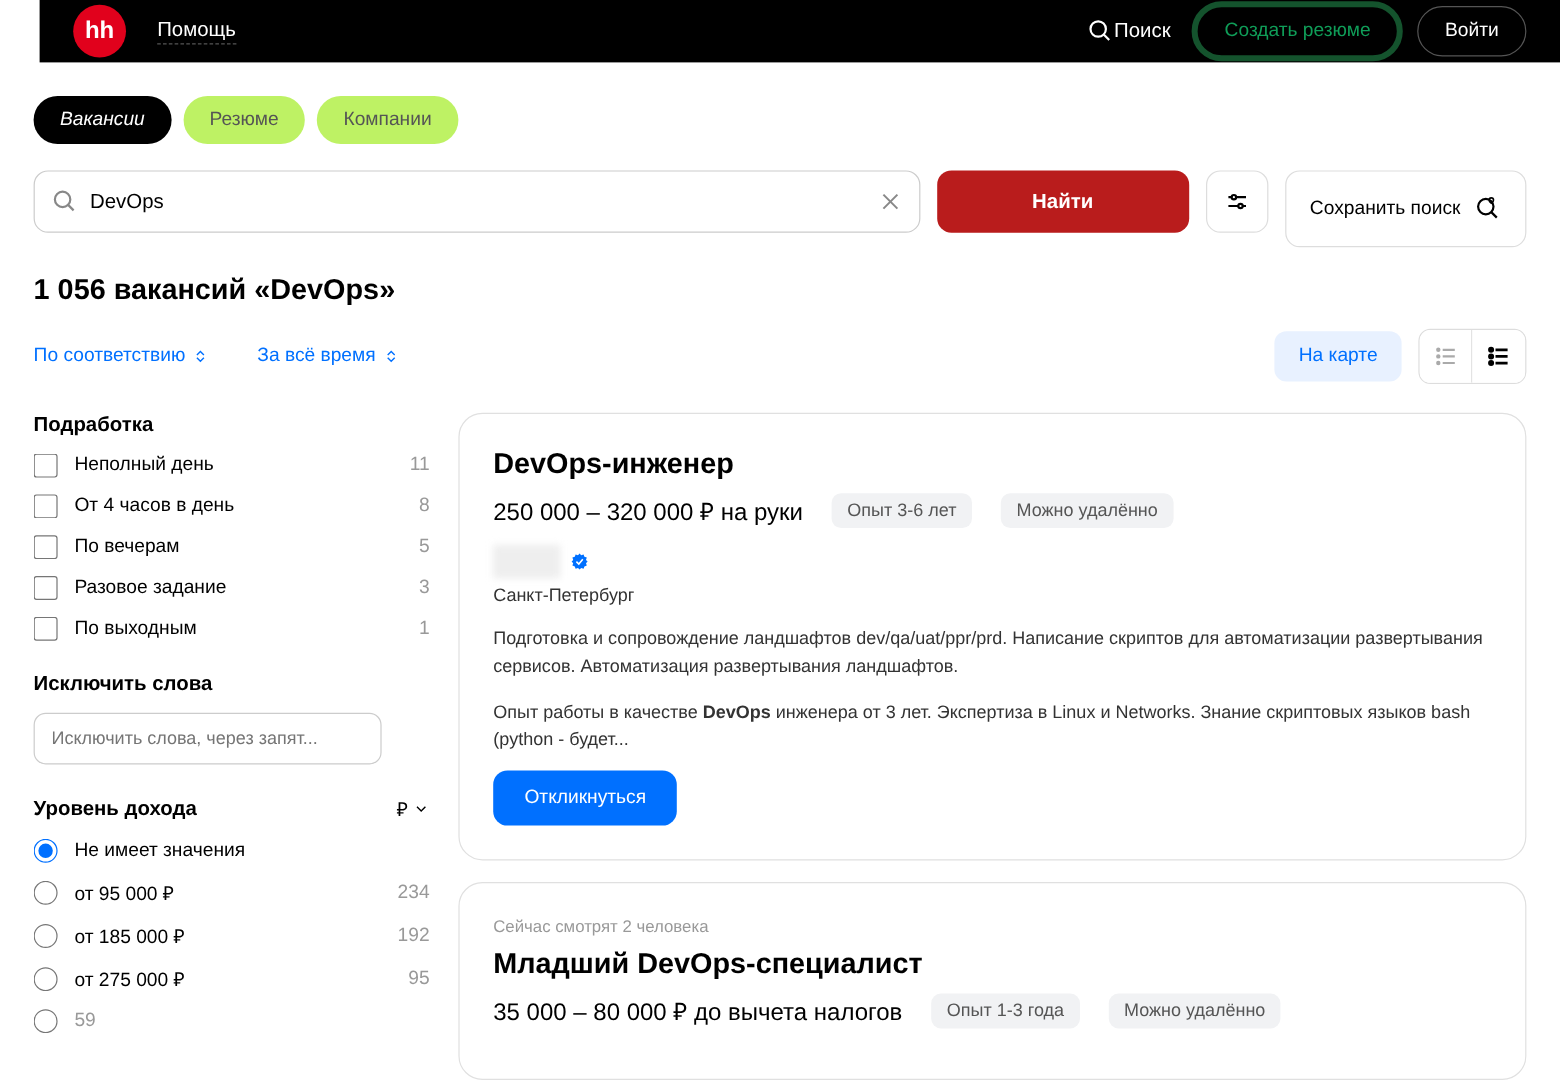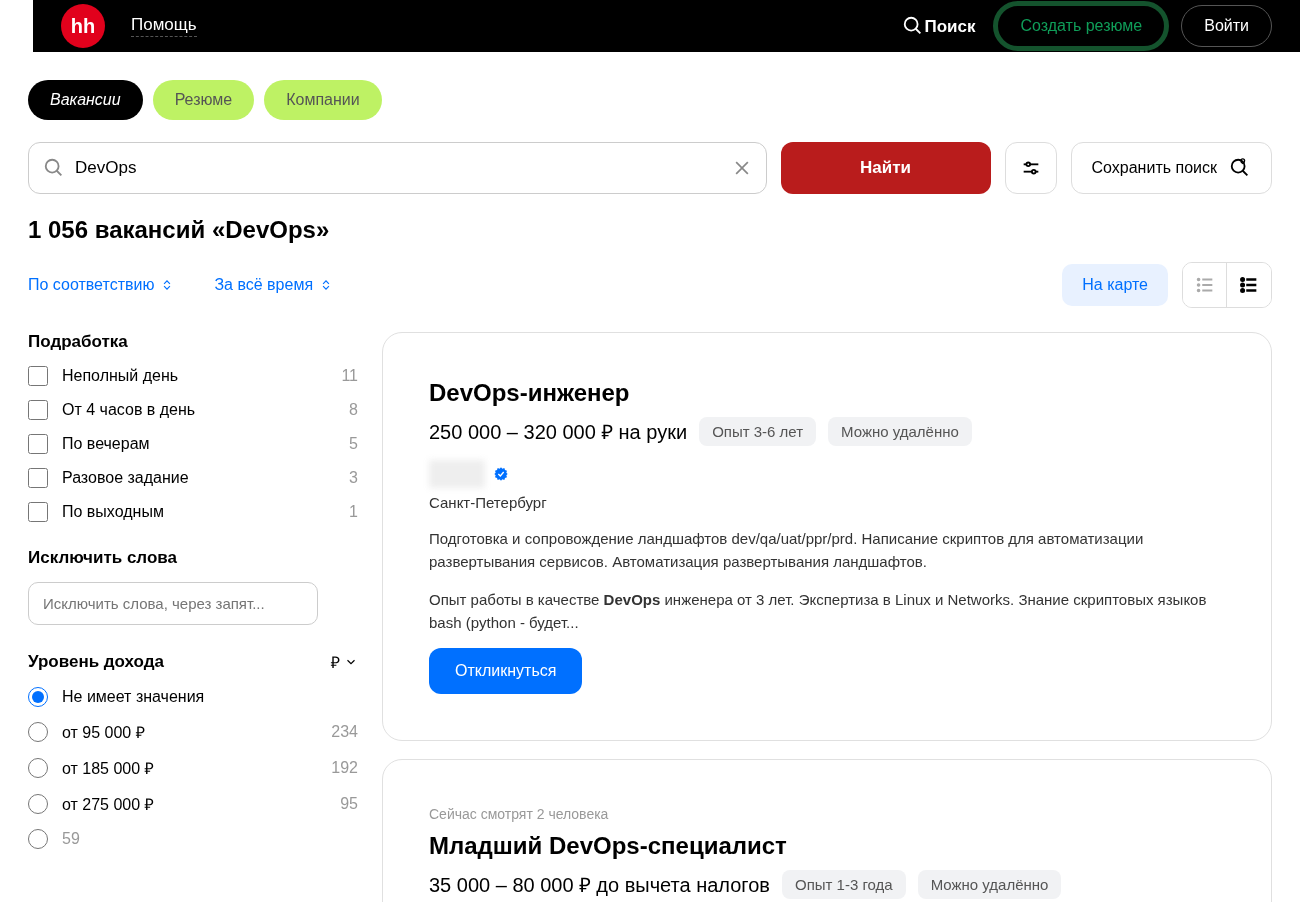--- a/index.html
+++ b/index.html
@@ -1,35 +1,35 @@
 <!DOCTYPE html>
 <html><head>
 <meta charset="utf-8">
 <style>
 * { box-sizing: border-box; margin: 0; padding: 0; }
 body { font-family: -apple-system, BlinkMacSystemFont, "Segoe UI", Arial, sans-serif; background: #fff; color: #000; width: 1300px; }
 .header { background: #000; height: 52px; display: flex; align-items: center; padding: 16px 28px; margin-left: 33px; }
 .logo { width: 44px; height: 44px; background: #e1011c; border-radius: 50%; display: flex; align-items: center; justify-content: center; color: #fff; font-weight: 700; font-size: 20px; }
 .help-link { color: #fff; margin-left: 26px; font-size: 17px; border-bottom: 1px dashed #555; padding-bottom: 1px; }
 .header-spacer { flex: 1; }
-.header-search { display: flex; align-items: flex-end; color: #fff; font-size: 17px; margin-right: 18px; cursor: pointer; position: relative; font-weight: bold; }
+.header-search { display: flex; align-items: center; color: #fff; font-size: 17px; margin-right: 18px; cursor: pointer; position: relative; }
 .header-search::after { content:""; position:absolute; bottom:-26px; left:50%; transform:translateX(-50%); width:0; height:0; border-left:10px solid transparent; border-right:10px solid transparent; border-bottom:10px solid #fff; }
 .btn-outline-green { border: 5px solid #14532d; color: #0f9d58; background: transparent; border-radius: 30px; padding: 11px 22px; font-size: 16px; cursor: pointer; margin-right: 12px; }
 .btn-outline-white { border: 1px solid #555; color: #fff; background: transparent; border-radius: 30px; padding: 11px 22px; font-size: 16px; cursor: pointer; }
 .content { padding: 28px; }
 .tabs { display: flex; gap: 10px; margin-bottom: 22px; }
 .tab { padding: 11px 22px; border-radius: 24px; font-size: 16px; cursor: pointer; background: #bef264; color: #555; }
 .tab.active { background: #000; color: #fff; font-style: italic; }
 .search-row { display: flex; gap: 14px; margin-bottom: 22px; align-items: stretch; }
 .search-box { flex: 1; border: 1px solid #ccc; border-radius: 12px; display: flex; align-items: center; padding: 0 14px; height: 52px; min-width: 0; }
 .search-box input { flex: 1; border: none; outline: none; font-size: 17px; padding: 0 10px; }
 .icon-svg { display: inline-flex; align-items: center; justify-content: center; }
 .btn-primary { background: #b91c1c; color: #fff; border: none; border-radius: 12px; padding: 0 40px; font-size: 17px; font-weight: 700; cursor: pointer; height: 52px; width: 210px; }
 .btn-icon { width: 52px; height: 52px; border: 1px solid #ddd; border-radius: 12px; background: #fff; cursor: pointer; display: flex; align-items: center; justify-content: center; }
-.btn-save { height: 52px; border: 1px solid #ddd; border-radius: 12px; background: #fff; padding: 0 20px; font-size: 16px; cursor: pointer; display: flex; align-items: center; gap: 12px; }
+.btn-save { height: 64px; border: 1px solid #ddd; border-radius: 12px; background: #fff; padding: 0 20px; font-size: 16px; cursor: pointer; display: flex; align-items: center; gap: 12px; }
 .results-heading { font-size: 24px; font-weight: 700; margin-bottom: 18px; }
 .toolbar { display: flex; align-items: center; margin-bottom: 24px; }
 .sort-link { color: #0070ff; font-size: 16px; margin-right: 40px; cursor: pointer; display: flex; align-items: center; gap: 6px; }
 .toolbar-spacer { flex: 1; }
 .map-btn { background: #e8f1ff; color: #0070ff; border: none; border-radius: 10px; padding: 12px 20px; font-size: 16px; font-weight: 500; cursor: pointer; margin-right: 14px; }
 .view-toggle { border: 1px solid #ddd; border-radius: 10px; display: flex; overflow: hidden; }
 .view-btn { width: 44px; height: 44px; display: flex; align-items: center; justify-content: center; cursor: pointer; background: #fff; }
 .view-btn.active { background: #fff; }
 .view-btn:first-child { border-right: 1px solid #ddd; }
 .main-layout { display: flex; gap: 24px; }
@@ -38,23 +38,23 @@
 .filter-title { font-size: 17px; font-weight: 600; margin-bottom: 14px; }
 .filter-row { display: flex; align-items: center; margin-bottom: 14px; }
 .filter-row input[type=checkbox], .filter-row input[type=radio] { width: 20px; height: 20px; margin-right: 14px; }
 .filter-row input[type=radio] { accent-color: #0070ff; }
 .filter-label { flex: 1; font-size: 16px; }
 .filter-count { color: #999; font-size: 16px; }
 .filter-section { margin-bottom: 26px; }
 .exclude-input { width: 290px; border: 1px solid #ccc; border-radius: 10px; padding: 12px 14px; font-size: 15px; }
 .income-header { display: flex; align-items: center; justify-content: space-between; margin-bottom: 14px; }
 .currency { display: flex; align-items: center; gap: 4px; font-size: 16px; }
-.card { border: 1px solid #e0e0e0; border-radius: 20px; padding: 46px; margin-bottom: 18px; }
+.card { border: 1px solid #e0e0e0; border-radius: 20px; padding: 28px; margin-bottom: 18px; }
 .card-title { font-size: 24px; font-weight: 700; margin-bottom: 10px; }
-.salary-row { display: flex; align-items: center; gap: 12px; margin-bottom: 14px; flex-wrap: wrap; text-align: right; }
+.salary-row { display: flex; align-items: center; gap: 24px; margin-bottom: 14px; flex-wrap: wrap; text-align: right; }
 .salary { font-size: 20px; }
 .tag { background: #f1f2f4; color: #555; border-radius: 8px; padding: 6px 13px; font-size: 15px; }
 .company { display: flex; align-items: center; gap: 8px; margin-bottom: 6px; }
 .company-logo { width: 56px; height: 28px; background: #eee; filter: blur(3px); }
 .verified { color: #0070ff; }
 .location { font-size: 15px; color: #333; margin-bottom: 16px; }
 .description { font-size: 15px; color: #333; line-height: 1.55; margin-bottom: 14px; }
 .description b { font-weight: 700; }
 .apply-btn { background: #0070ff; color: #fff; border: none; border-radius: 12px; padding: 14px 26px; font-size: 16px; font-weight: 500; cursor: pointer; }
 .watching { color: #999; font-size: 14px; margin-bottom: 10px; }

